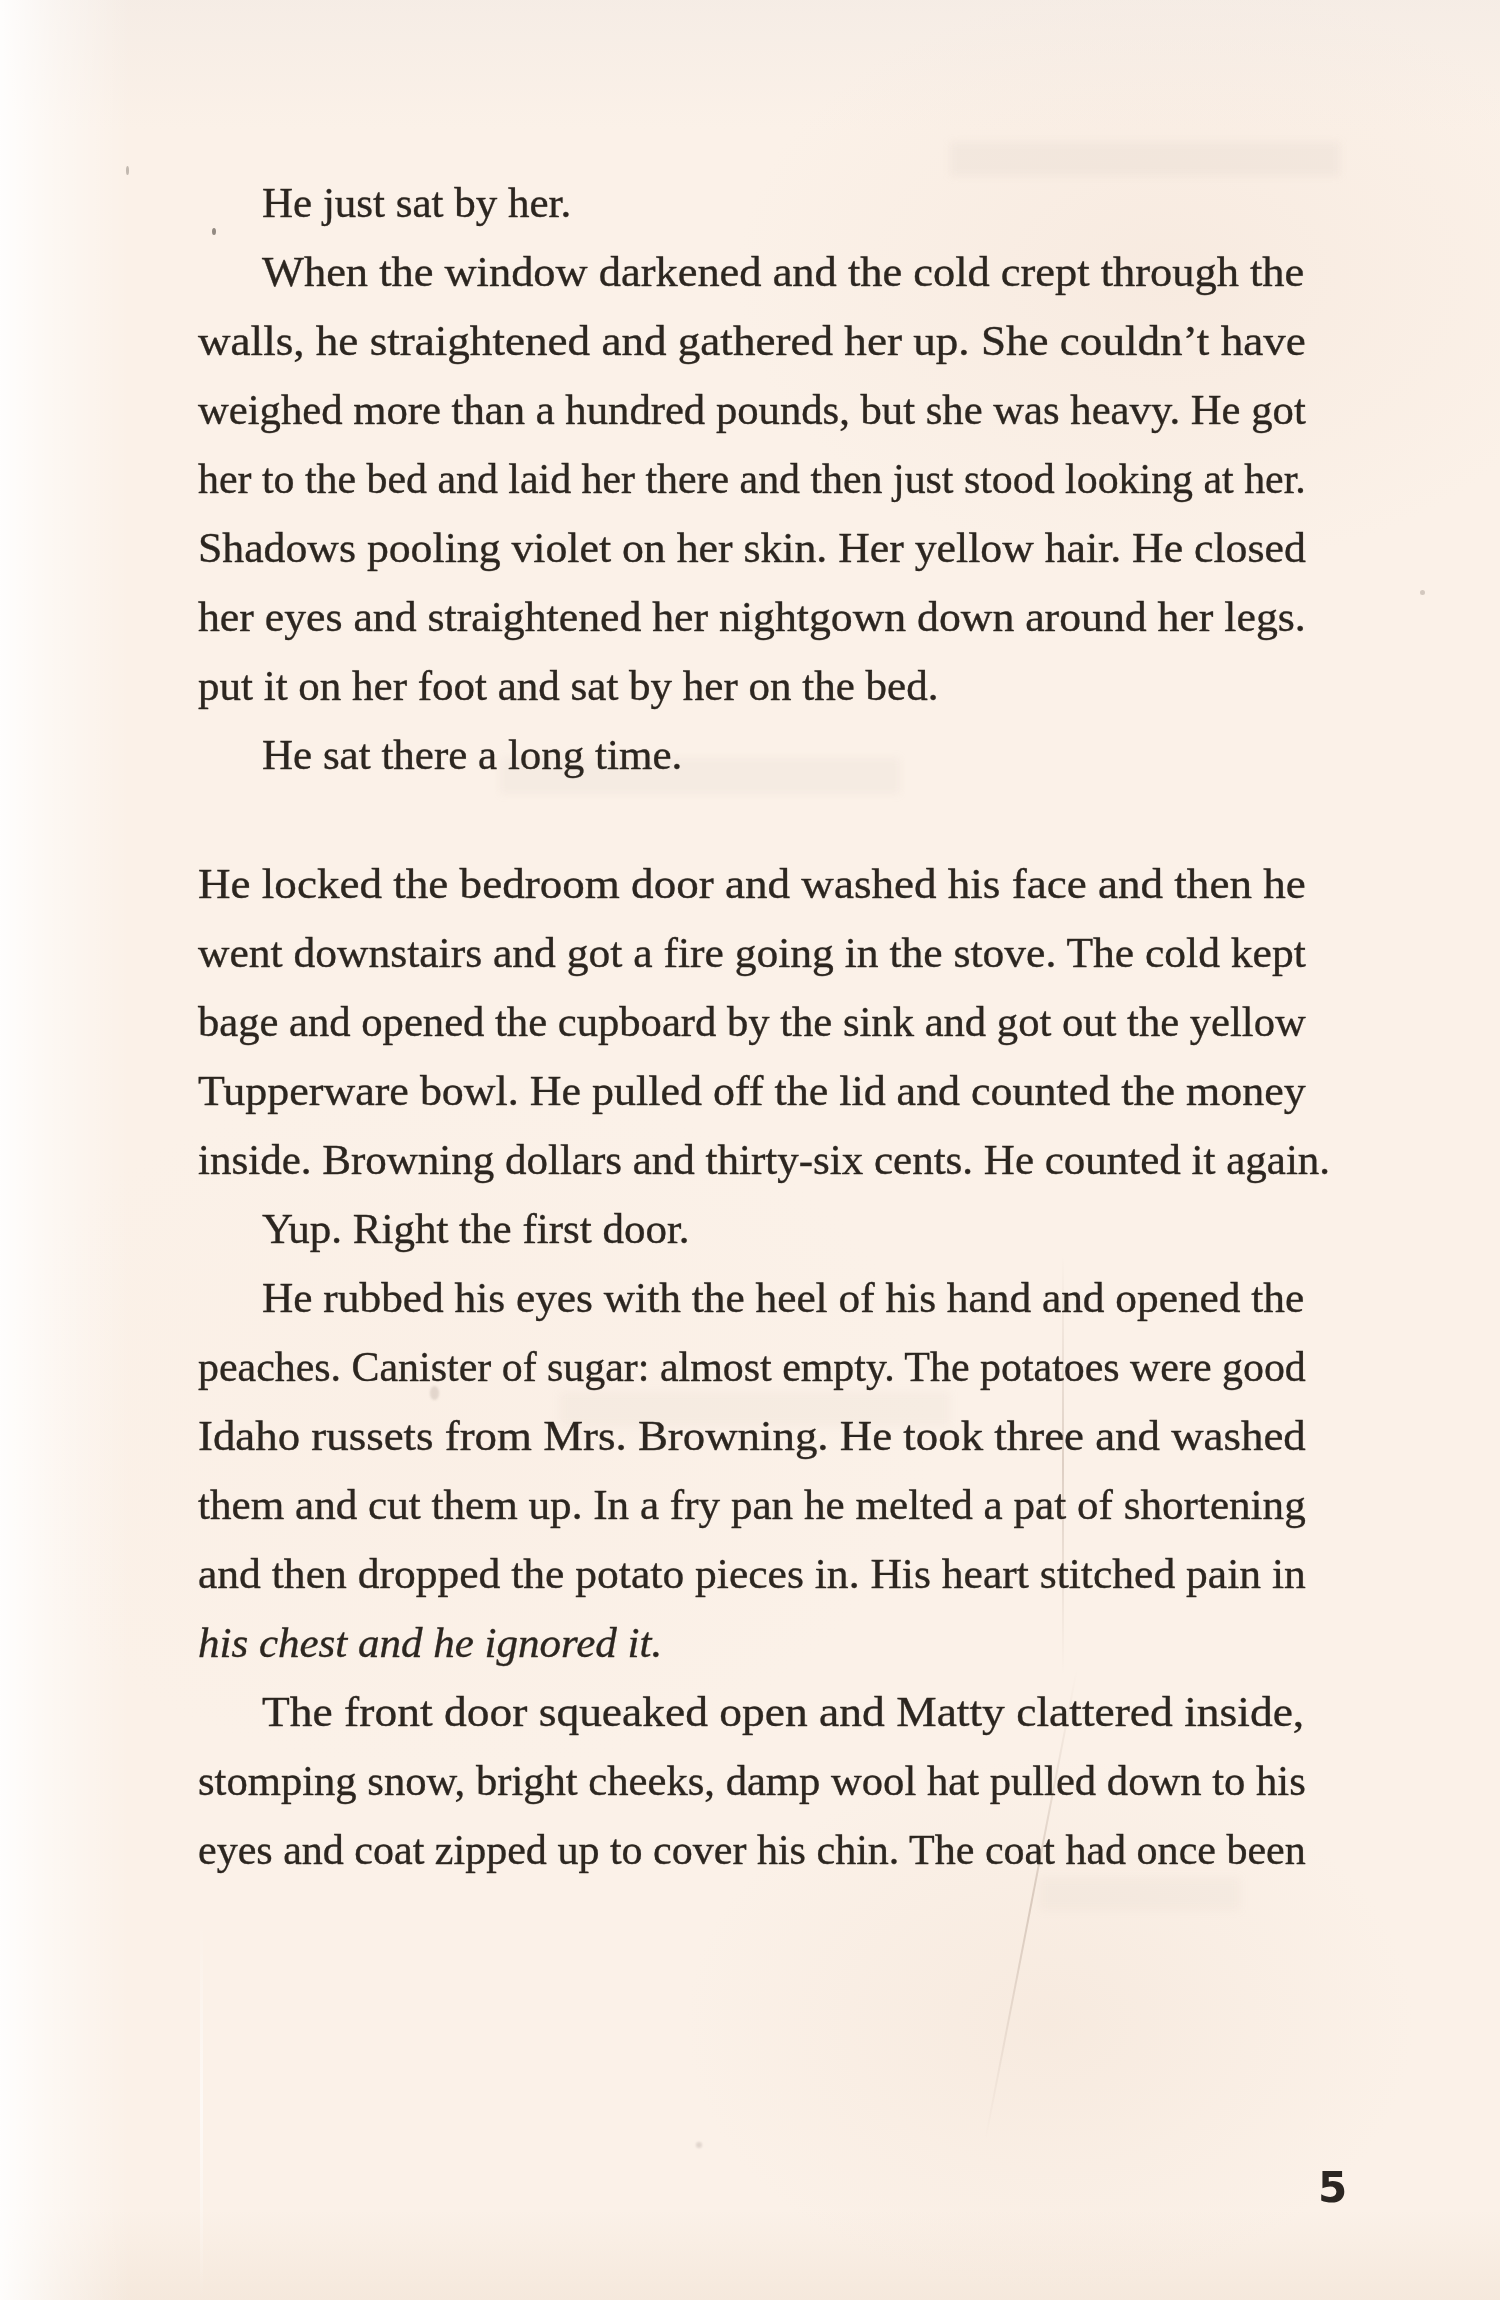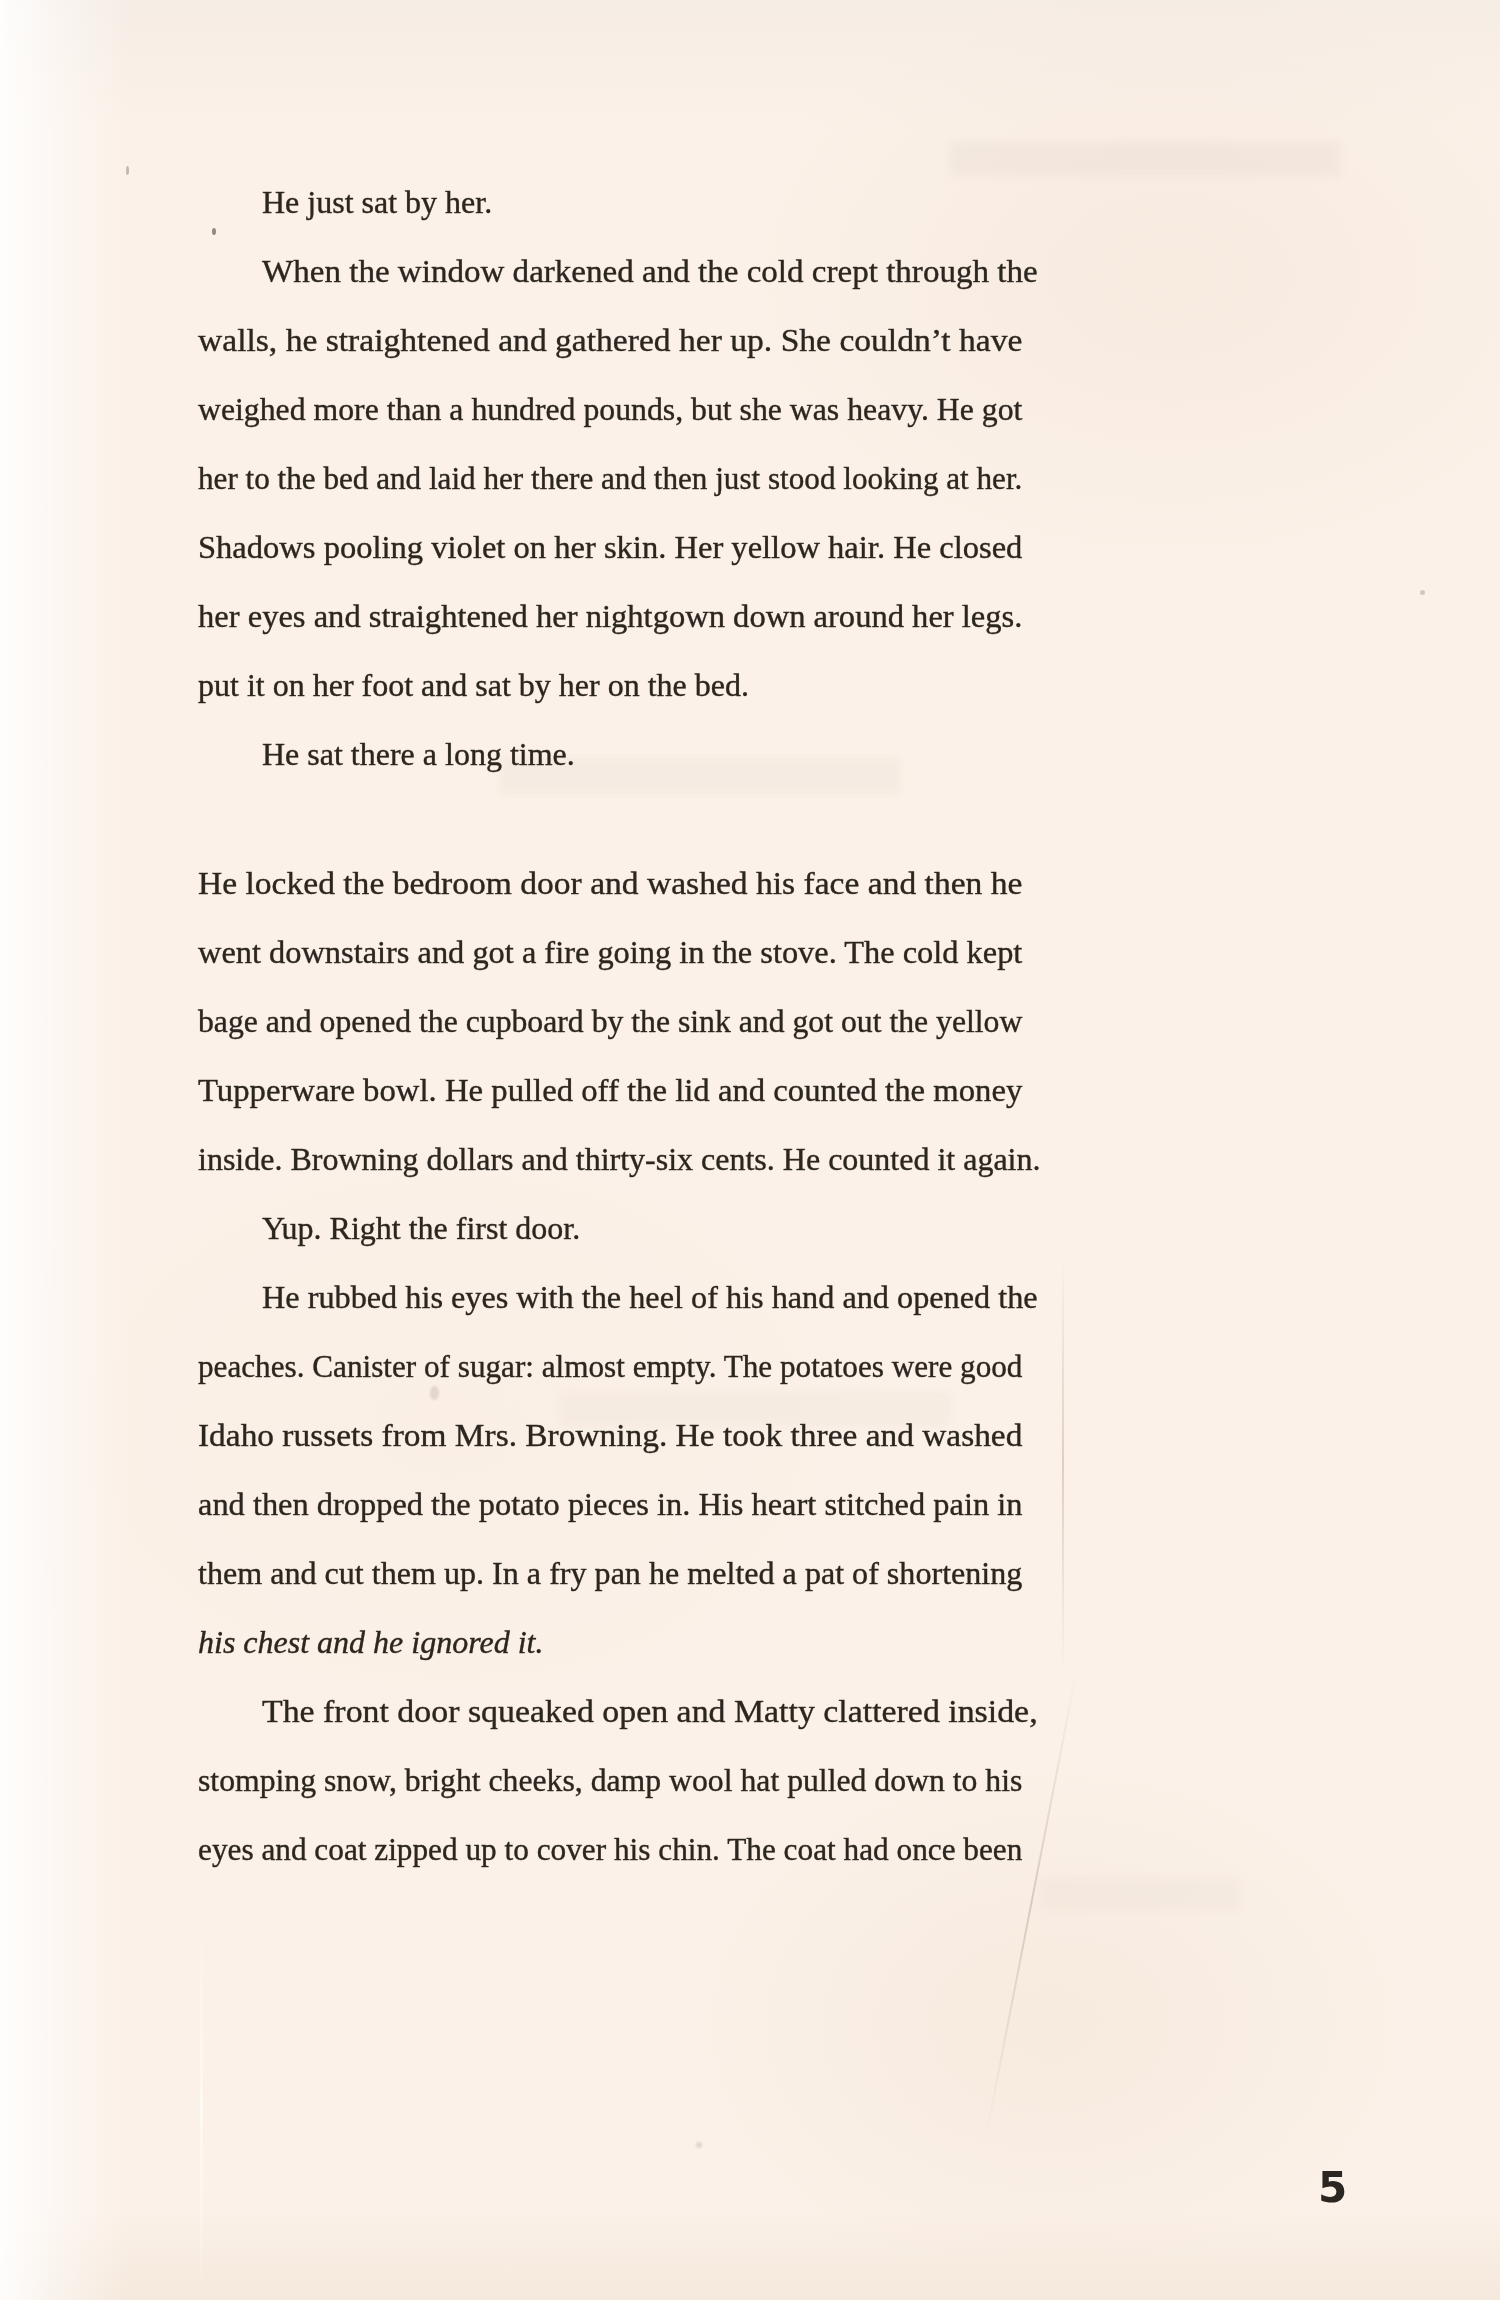--- a/index.html
+++ b/index.html
@@ -17,21 +17,21 @@
       linear-gradient(0deg, rgba(238,222,206,.45) 0px, rgba(238,222,206,0) 90px),
       radial-gradient(620px 420px at 78% 12%, rgba(244,228,216,.5), rgba(244,228,216,0) 70%),
       radial-gradient(700px 500px at 30% 62%, rgba(250,238,228,.6), rgba(250,238,228,0) 70%),
       radial-gradient(520px 380px at 70% 88%, rgba(242,226,212,.45), rgba(242,226,212,0) 70%);
   }
   .text-block{
     position:absolute;left:198px;top:168px;width:1082px;
   }
   .line{
     width:1082px;height:69px;line-height:69px;
-    font-size:32px;color:#2c2620;
+    font-size:43px;color:#2c2620;
     -webkit-text-stroke:0.35px rgba(44,38,32,.85);
     text-shadow:0 0 1px rgba(44,38,32,.25);
     white-space:nowrap;
   }
   .line .fit{
     display:inline-block;transform-origin:0 50%;white-space:pre;
   }
   .line.indent .fit{margin-left:64px;}
   .line.gap{margin-top:60px;}
   .page-number{
@@ -85,22 +85,22 @@
       <div class="line indent"><span class="fit" style="transform: scaleX(1);">He sat there a long time.</span></div>
       <div class="line justify gap"><span class="fit" style="transform: scaleX(1.0483);">He locked the bedroom door and washed his face and then he</span></div>
       <div class="line justify"><span class="fit" style="transform: scaleX(1.0123);">went downstairs and got a fire going in the stove. The cold kept</span></div>
       <div class="line justify"><span class="fit" style="transform: scaleX(0.9911);">bage and opened the cupboard by the sink and got out the yellow</span></div>
       <div class="line justify"><span class="fit" style="transform: scaleX(1.0227);">Tupperware bowl. He pulled off the lid and counted the money</span></div>
       <div class="line"><span class="fit" style="transform: scaleX(1);">inside. Browning dollars and thirty-six cents. He counted it again.</span></div>
       <div class="line indent"><span class="fit" style="transform: scaleX(1);">Yup. Right the first door.</span></div>
       <div class="line indent justify"><span class="fit" style="transform: scaleX(1.0079);">He rubbed his eyes with the heel of his hand and opened the</span></div>
       <div class="line justify"><span class="fit" style="transform: scaleX(0.9745);">peaches. Canister of sugar: almost empty. The potatoes were good</span></div>
       <div class="line justify"><span class="fit" style="transform: scaleX(1.0434);">Idaho russets from Mrs. Browning. He took three and washed</span></div>
+      <div class="line justify"><span class="fit" style="transform: scaleX(1.0029);">them and cut them up. In a fry pan he melted a pat of shortening</span></div>
       <div class="line justify"><span class="fit" style="transform: scaleX(1.0128);">and then dropped the potato pieces in. His heart stitched pain in</span></div>
-      <div class="line justify"><span class="fit" style="transform: scaleX(1.0029);">them and cut them up. In a fry pan he melted a pat of shortening</span></div>
       <div class="line"><span class="fit" style="transform: scaleX(1); font-style: italic;">his chest and he ignored it.</span></div>
       <div class="line indent justify"><span class="fit" style="transform: scaleX(1.058);">The front door squeaked open and Matty clattered inside,</span></div>
       <div class="line justify"><span class="fit" style="transform: scaleX(0.9913);">stomping snow, bright cheeks, damp wool hat pulled down to his</span></div>
       <div class="line justify"><span class="fit" style="transform: scaleX(0.9773);">eyes and coat zipped up to cover his chin. The coat had once been</span></div>
     </div>
 
   <div class="page-number">5</div>
 </div>
 
 </body></html>

